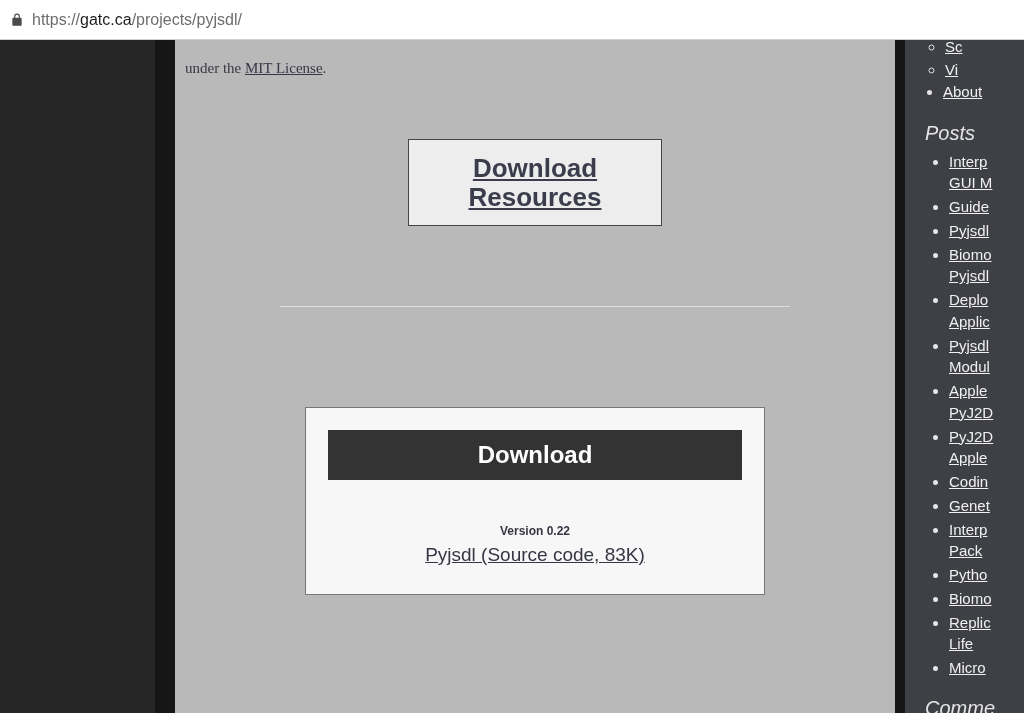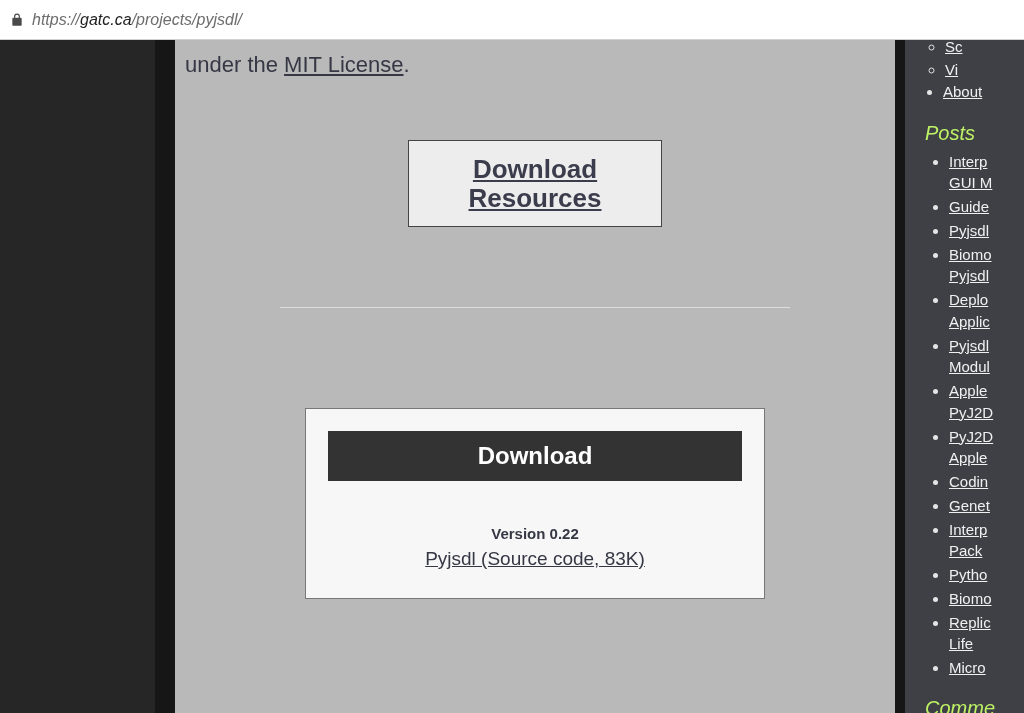--- a/index.html
+++ b/index.html
@@ -12,21 +12,20 @@
     }
     .browser-bar {
       background: #ffffff;
       border-bottom: 1px solid #d0d0d0;
       height: 40px;
       display: flex;
       align-items: center;
       padding: 0 10px;
       position: relative;
       z-index: 10;
-      font-style: italic;
     }
     .lock-icon {
       width: 14px;
       height: 14px;
       margin-right: 8px;
       color: #4a4a4a;
     }
     .url-bar {
       font-size: 16px;
       color: #6d6d6d;
@@ -58,23 +57,23 @@
     }
     .content {
       background: #b9b9b9;
       height: 100%;
       padding: 0 10px;
       color: #2c2c2c;
       overflow: hidden;
       position: relative;
     }
     .intro-frag {
-      font-size: 22px;
-      font-family: Liberation Sans, sans-serif;
-      margin-top: 12px;
+      font-size: 15px;
+      font-family: Liberation Serif, serif;
+      margin-top: 20px;
       color: #363744;
     }
     .intro-frag a { color: #363744; text-decoration: underline; }
     .submission {
       font-size: 21px;
       font-weight: 700;
       font-family: "Trebuchet MS", Verdana, sans-serif;
       margin-top: 30px;
       color: #363744;
     }
@@ -113,21 +112,21 @@
       background: #333333;
       color: #ffffff;
       font-size: 24px;
       font-weight: 700;
       font-family: "Trebuchet MS", Verdana, sans-serif;
       text-align: center;
       padding: 11px 0;
     }
     .dl-version {
       text-align: center;
-      font-size: 15px;
+      font-size: 12px;
       font-weight: 700;
       font-family: "Trebuchet MS", Verdana, sans-serif;
       color: #363744;
       margin-top: 44px;
     }
     .dl-link {
       display: block;
       text-align: center;
       font-size: 19px;
       font-family: "Trebuchet MS", Verdana, sans-serif;
@@ -147,21 +146,21 @@
     .sidebar-inner { padding: 0 0 0 0; margin-top: -4px; }
     .side-nav-ul { list-style: disc; padding-left: 0; margin-left: 0; }
     .side-nav-ul li { margin-left: 28px; color: #e5e5e5; font-size: 15px; line-height: 1.5; }
     .side-nav-ul li::marker { color: #e5e5e5; }
     .side-nav-ul a { color: #f0f0f0; text-decoration: underline; }
     .side-nav-ul ul { padding-left: 0; }
     .side-nav-ul ul li { margin-left: 18px; }
     .side-hd {
       font-style: italic;
       font-size: 20px;
-      color: #bef264;
+      color: #e5e5e5;
       margin: 18px 0 6px 4px;
       font-weight: 400;
     }
     .side-posts li { line-height: 1.45; margin-bottom: 2px; }
   </style>
 </head>
 <body>
 
 <div class="browser-bar">
   <svg class="lock-icon" viewBox="0 0 24 24" fill="currentColor">

